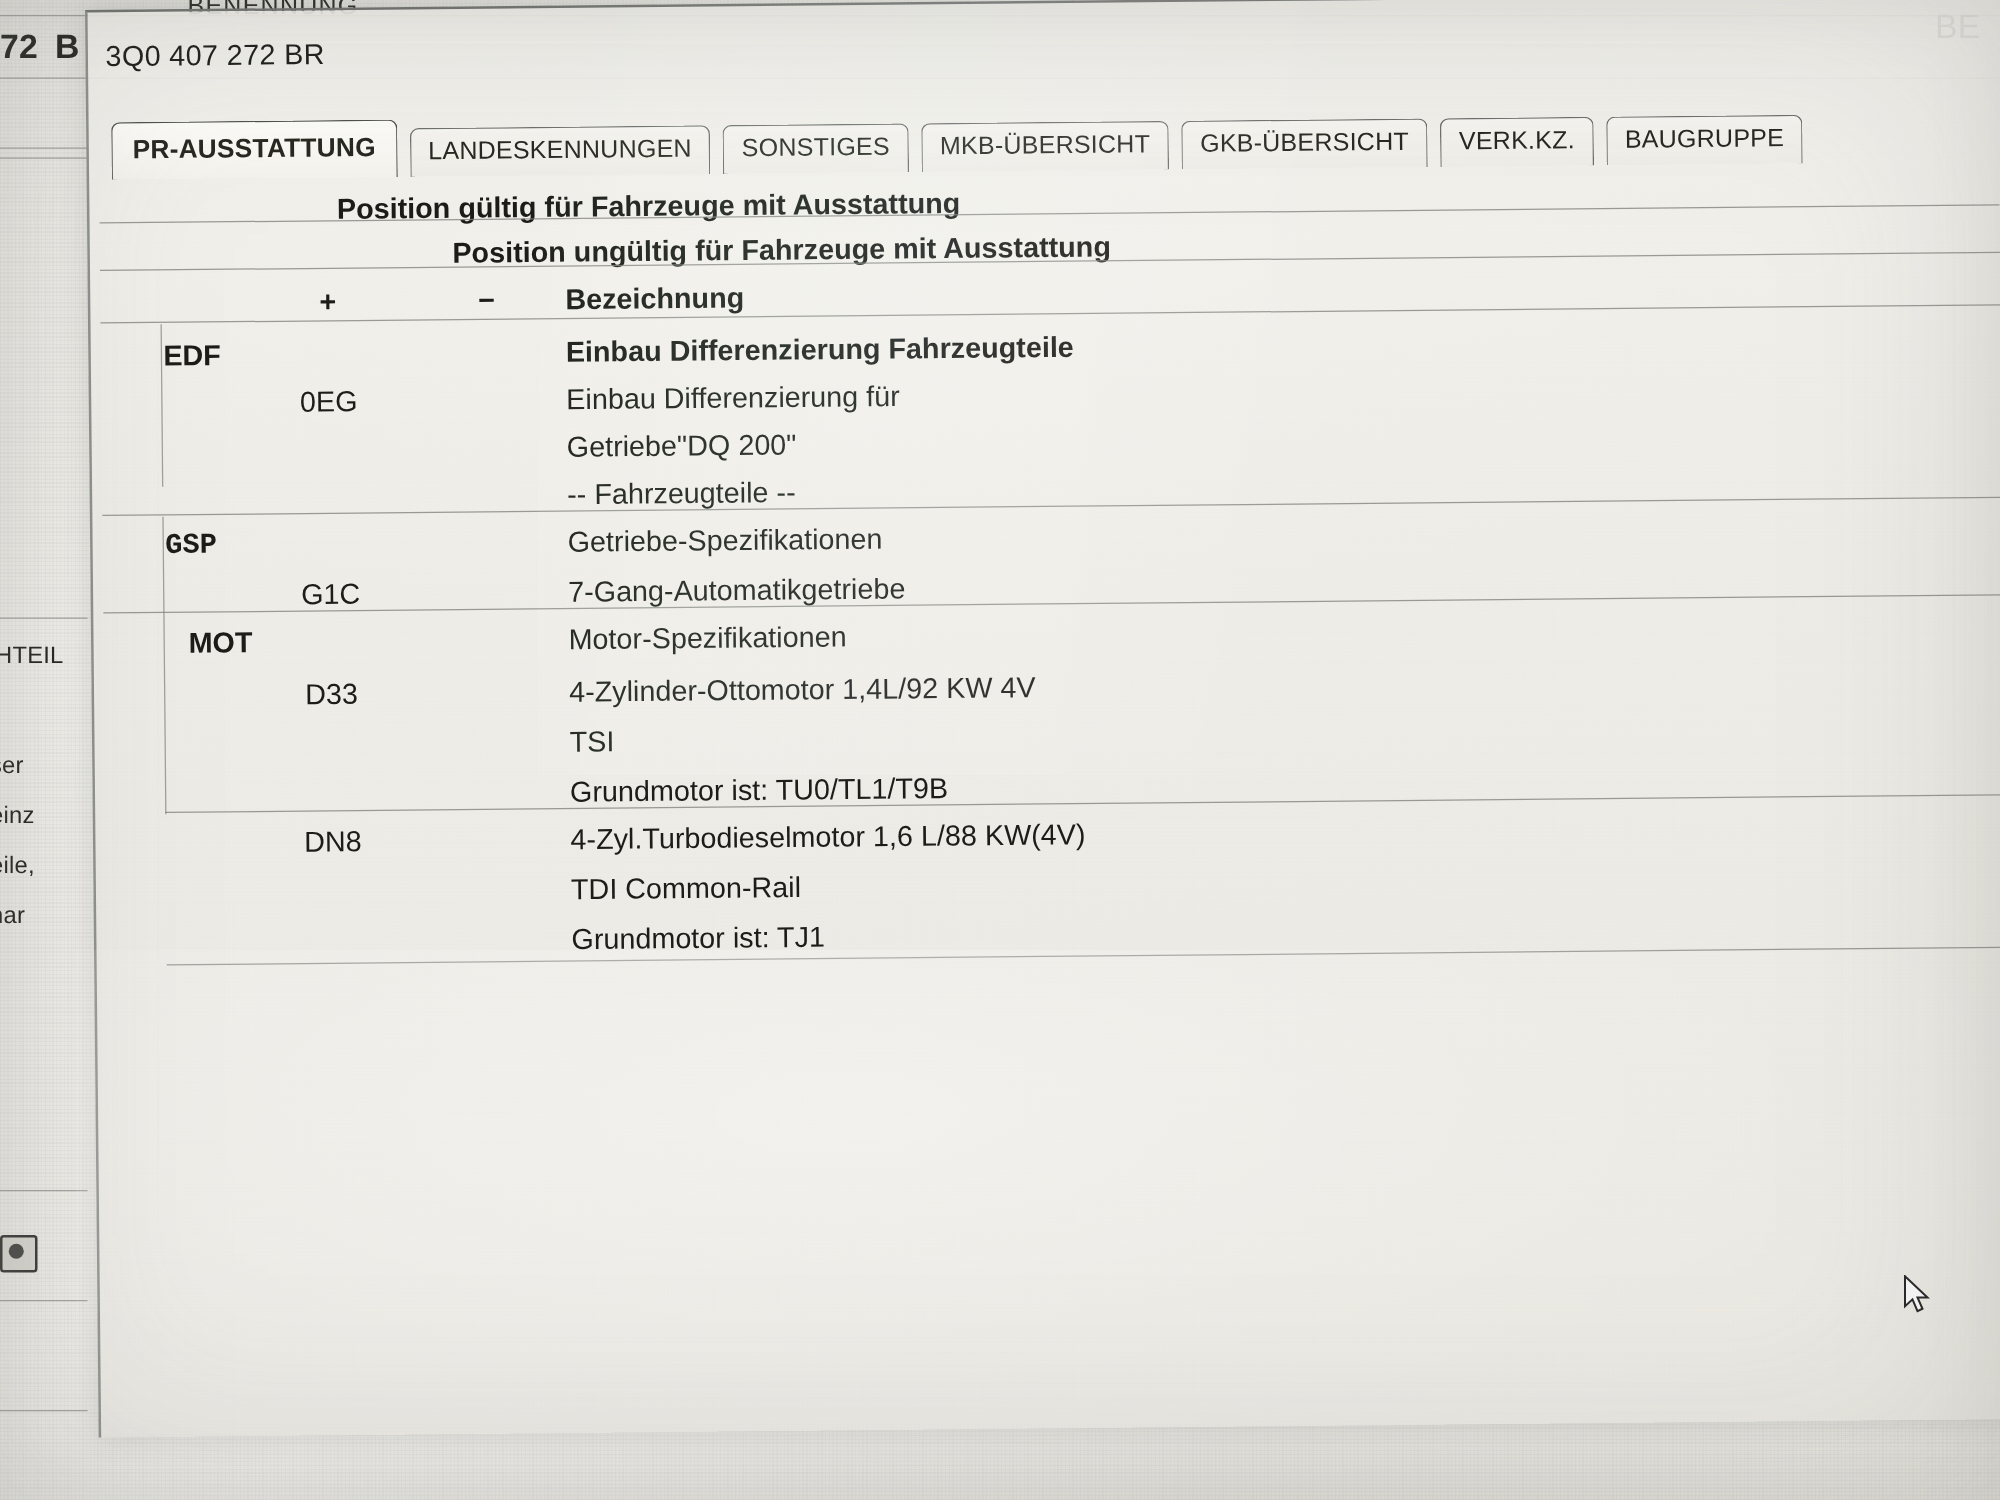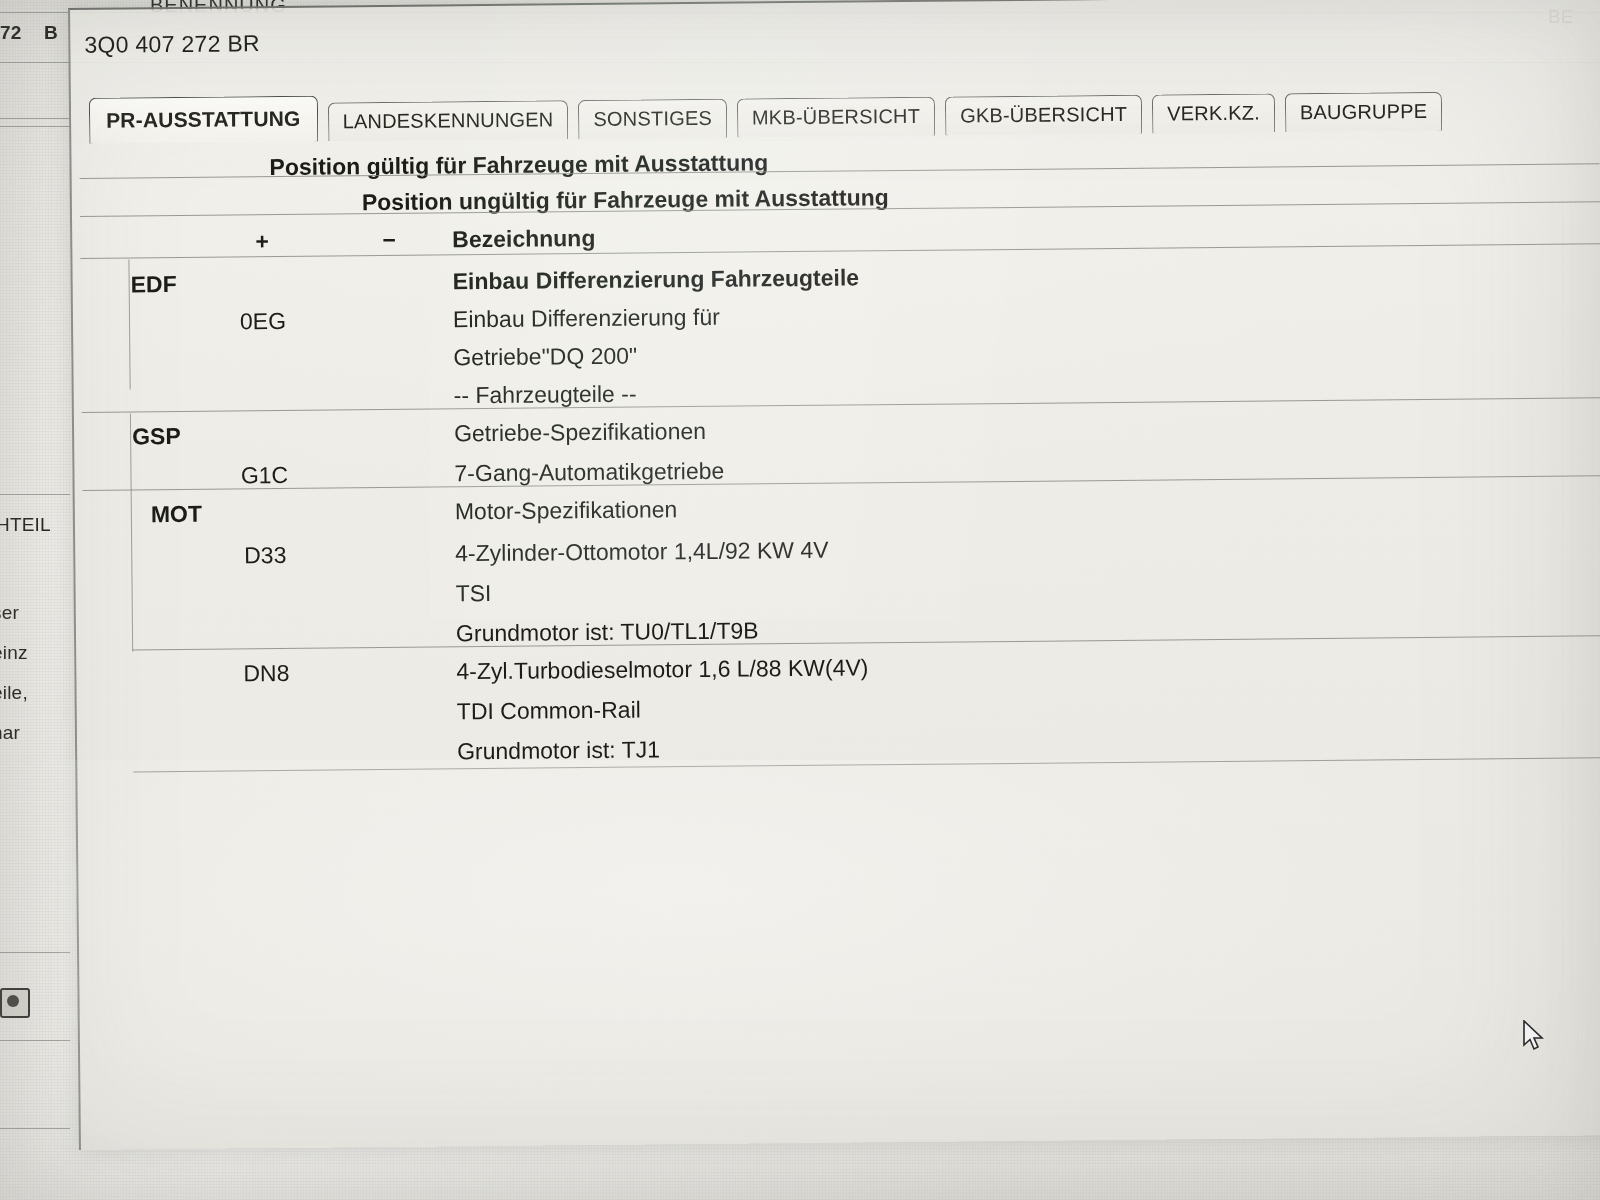--- a/index.html
+++ b/index.html
@@ -78,21 +78,21 @@
     color: #1b1b1b;
   }
   .bg-line {
     position: absolute;
     background: #7d7f7c;
     height: 1px;
     opacity: .65;
   }
   .bg-text {
     position: absolute;
-    font-size: 19px;
+    font-size: 27px;
     color: #23241f;
     white-space: nowrap;
     letter-spacing: .2px;
   }
   .bg-text.small { font-size: 19px; }
   .bg-icon {
     position: absolute;
     width: 26px; height: 26px;
     border: 2px solid #3a3b38;
     border-radius: 3px;
@@ -280,21 +280,21 @@
     </div>
     <div class="row" style="top:192px;">
       <span class="c-desc">Getriebe"DQ 200"</span>
     </div>
     <div class="row" style="top:230px;">
       <span class="c-desc">-- Fahrzeugteile --</span>
     </div>
 
     <div class="hrule" style="top:262px;"></div>
     <div class="row" style="top:268px;">
-      <span class="c-plus bold" style="left:58px; width:auto; text-align:right;">GSP</span>
+      <span class="c-plus bold" style="left:58px; width:auto; text-align:right;font-family:Liberation Mono, monospace;">GSP</span>
       <span class="c-desc">Getriebe-Spezifikationen</span>
     </div>
 
     <div class="row" style="top:308px;">
       <span class="c-plus">G1C</span>
       <span class="c-desc">7-Gang-Automatikgetriebe</span>
     </div>
 
     <div class="hrule" style="top:340px;"></div>
     <div class="row" style="top:346px;">

